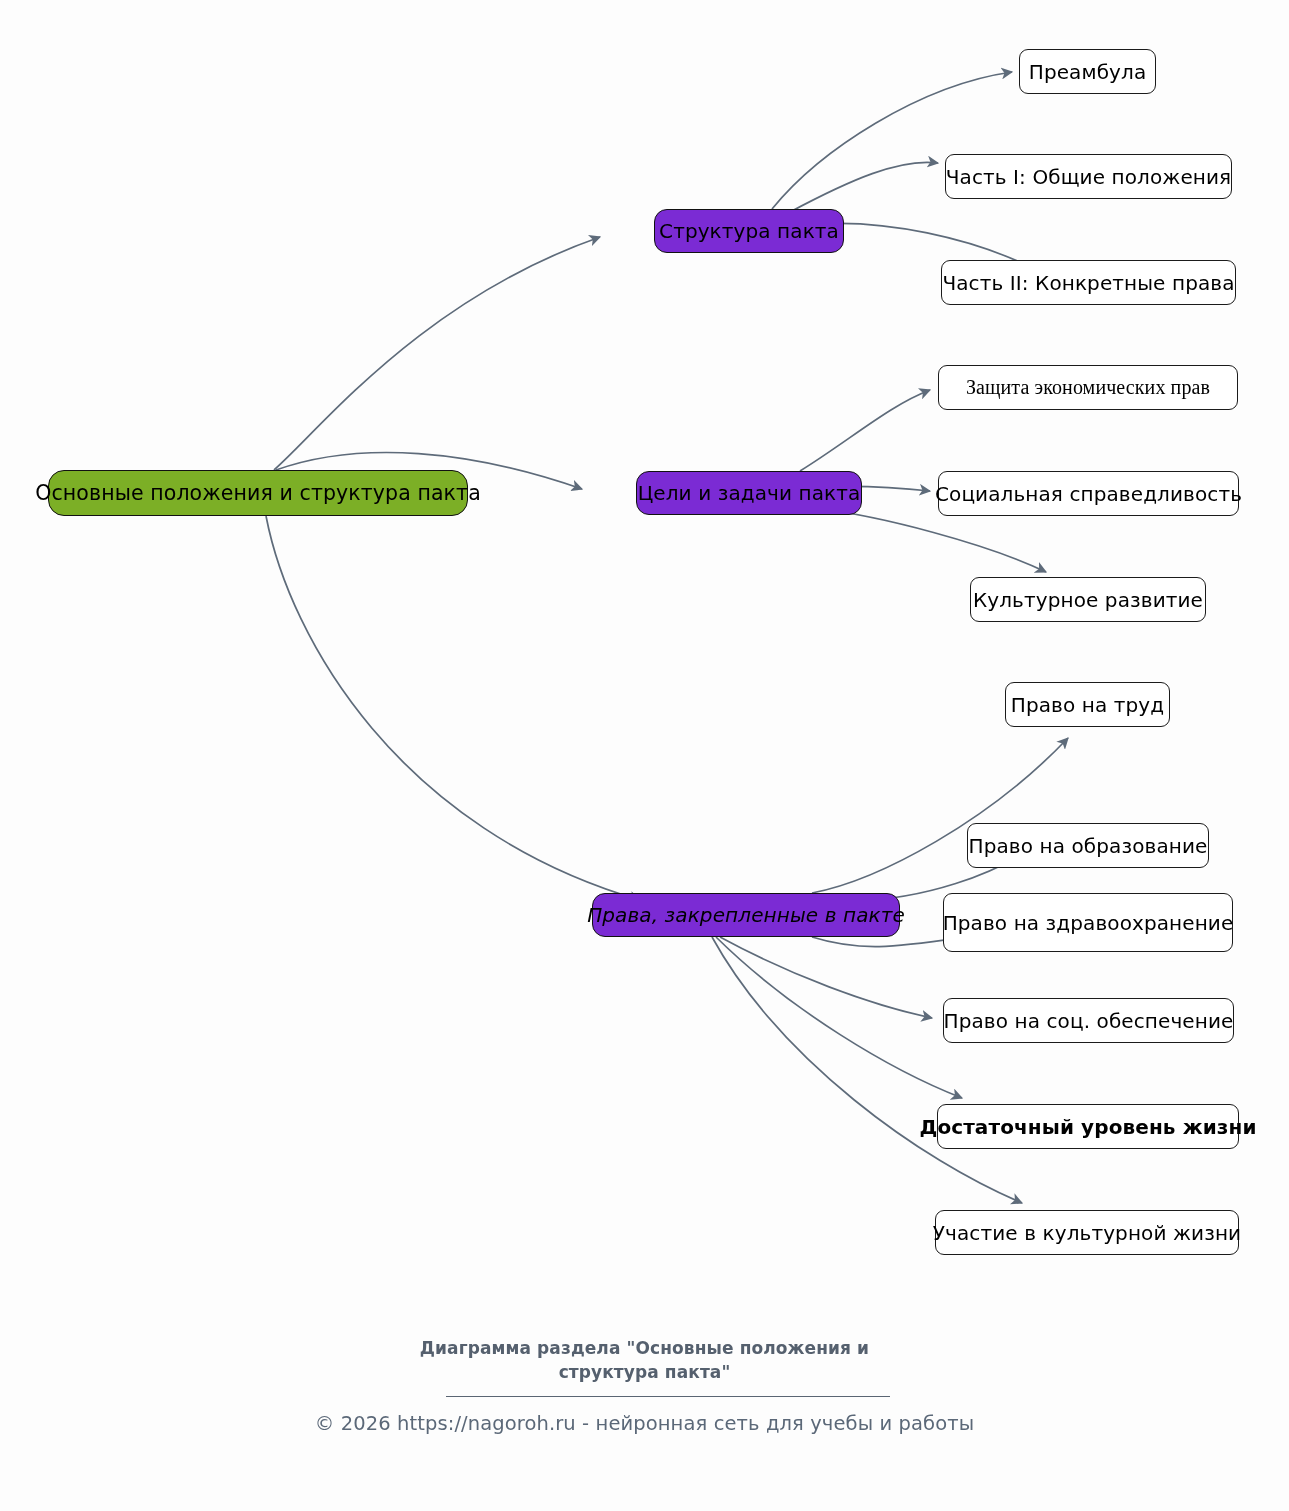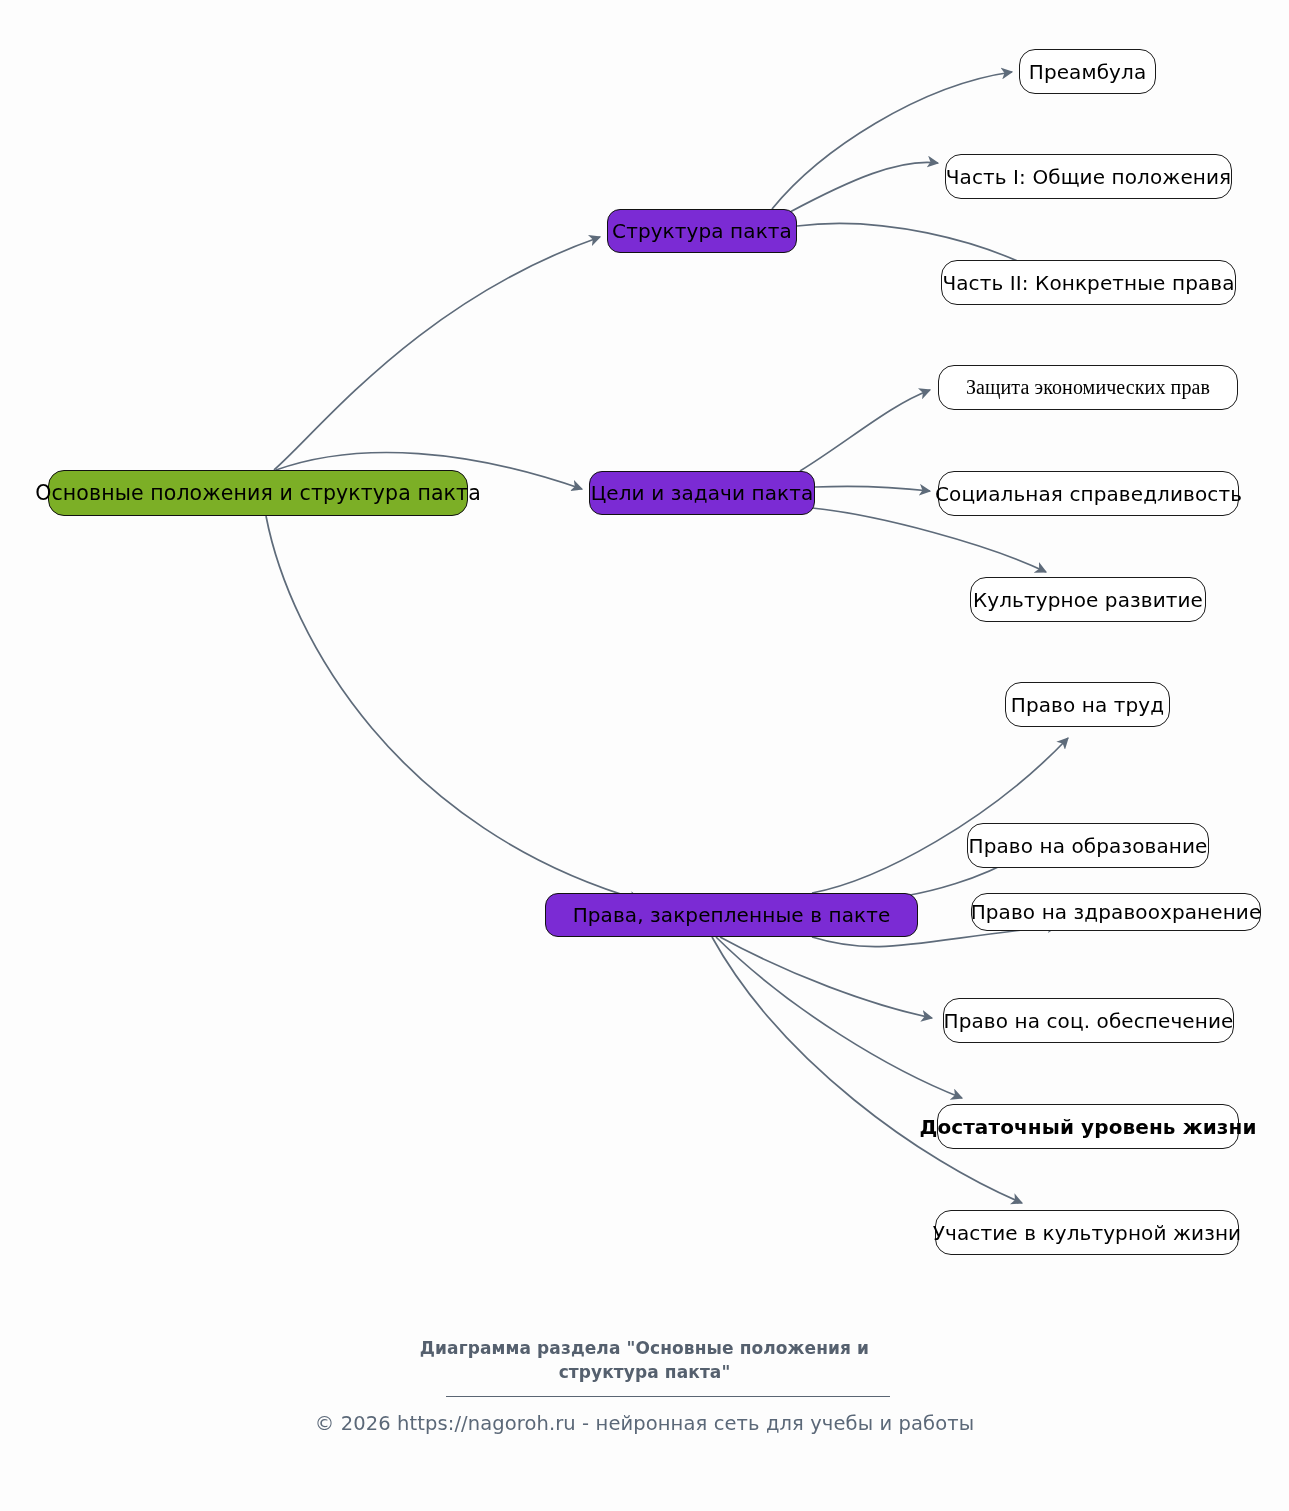--- a/index.html
+++ b/index.html
@@ -53,26 +53,27 @@
     padding: 0 14px;
   }
 
   .node-branch {
     background: #7b2bd4;
     border: 1.6px solid #111111;
     border-radius: 13px;
     font-size: 20px;
     letter-spacing: 0.1px;
     padding: 0 14px;
+    margin-left: 47px;
   }
 
   .node-leaf {
     background: #ffffff;
     border: 1.8px solid #1b1b1b;
-    border-radius: 16px;
+    border-radius: 9px;
     font-size: 20px;
     letter-spacing: 0.1px;
     padding: 0 14px;
   }
 
   .footer {
     position: absolute;
     left: 0;
     width: 1289px;
     text-align: center;
@@ -161,30 +162,30 @@
   <div class="node node-leaf" style="left:938px; top:365px; width:300px; height:45px;font-family:Liberation Serif, serif;">
     <span>Защита экономических прав</span>
   </div>
   <div class="node node-leaf" style="left:938px; top:471px; width:301px; height:45px;">
     <span>Социальная справедливость</span>
   </div>
   <div class="node node-leaf" style="left:970px; top:577px; width:236px; height:45px;">
     <span>Культурное развитие</span>
   </div>
 
-  <div class="node node-branch" style="left:545px; top:893px; width:373px; height:44px;">
+  <div class="node node-branch" style="left:545px; top:893px; width:308px; height:44px;font-style:italic;">
     <span>Права, закрепленные в пакте</span>
   </div>
   <div class="node node-leaf" style="left:1005px; top:682px; width:165px; height:45px;">
     <span>Право на труд</span>
   </div>
   <div class="node node-leaf" style="left:967px; top:787px; width:242px; height:45px;margin-top:36px;">
     <span>Право на образование</span>
   </div>
-  <div class="node node-leaf" style="left:943px; top:893px; width:290px; height:38px;margin-left:28px;">
+  <div class="node node-leaf" style="left:943px; top:893px; width:290px; height:59px;">
     <span>Право на здравоохранение</span>
   </div>
   <div class="node node-leaf" style="left:943px; top:998px; width:291px; height:45px;">
     <span>Право на соц. обеспечение</span>
   </div>
   <div class="node node-leaf" style="left:937px; top:1104px; width:302px; height:45px;font-weight:bold;">
     <span>Достаточный уровень жизни</span>
   </div>
   <div class="node node-leaf" style="left:935px; top:1210px; width:304px; height:45px;">
     <span>Участие в культурной жизни</span>

